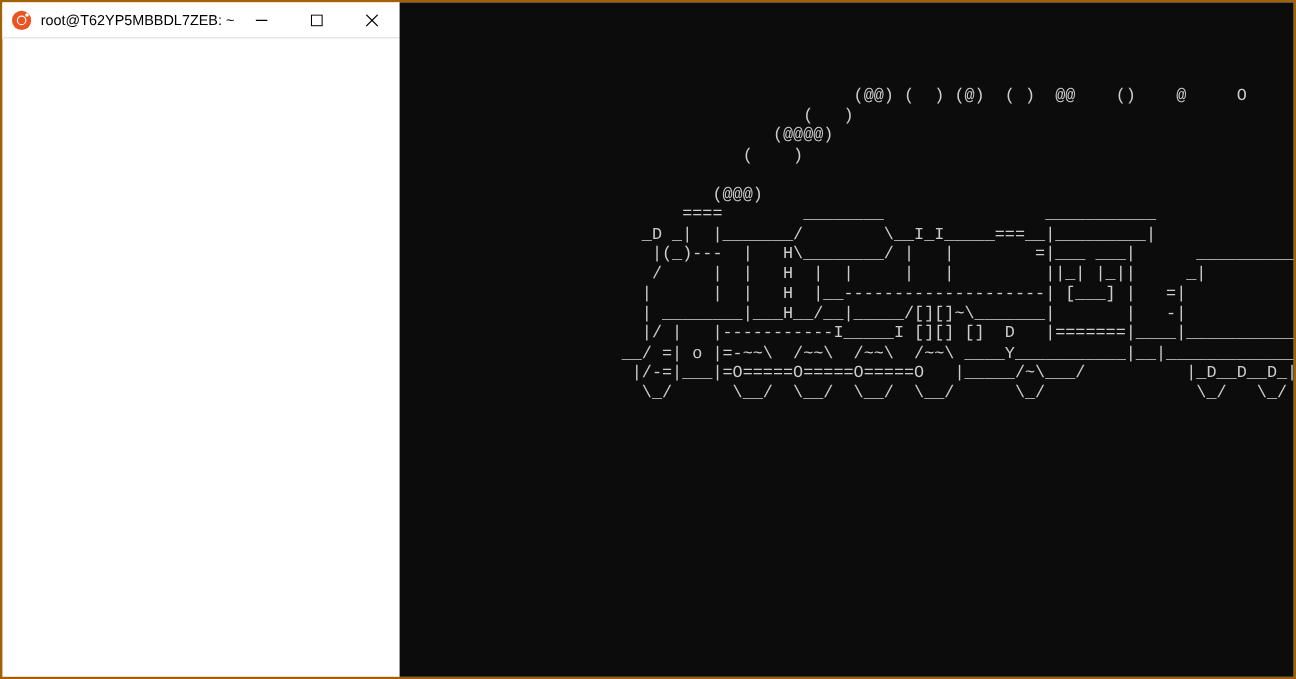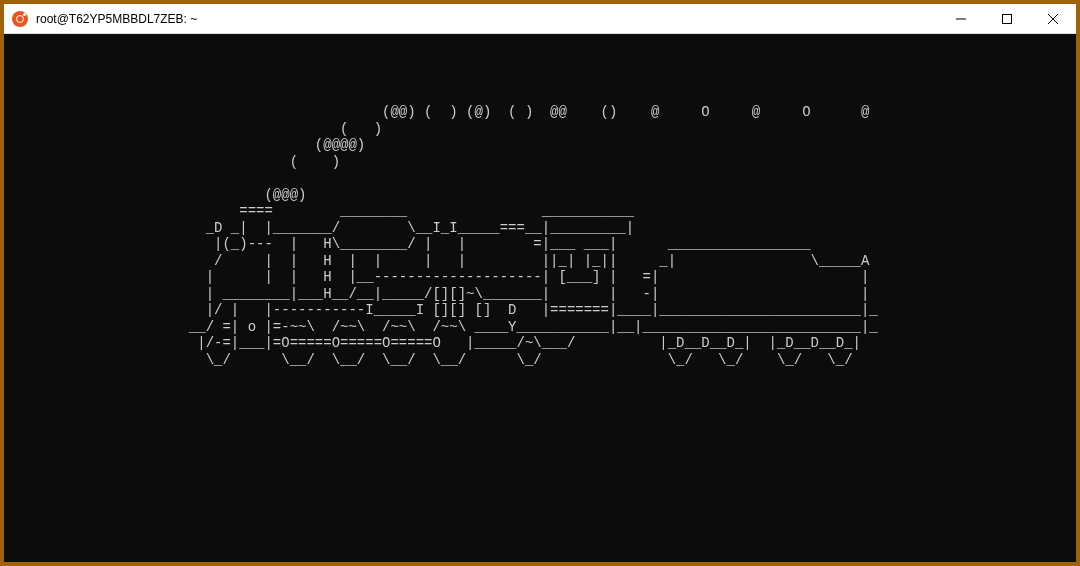--- a/index.html
+++ b/index.html
@@ -11,22 +11,22 @@
       width: 1080px;
       height: 566px;
       background: #ffffff;
       font-family: "Segoe UI", Tahoma, sans-serif;
       overflow: hidden;
     }
     .window {
       width: 100%;
       height: 100%;
       display: flex;
-      flex-direction: column;
-      border: 4px solid #a16207;
+      flex-direction: row;
+      border: 2px solid #a16207;
       justify-content: center;
     }
     .titlebar {
       height: 30px;
       background: #ffffff;
       display: flex;
       align-items: center;
       padding: 0 0 0 8px;
       border-bottom: 1px solid #e0e0e0;
     }

